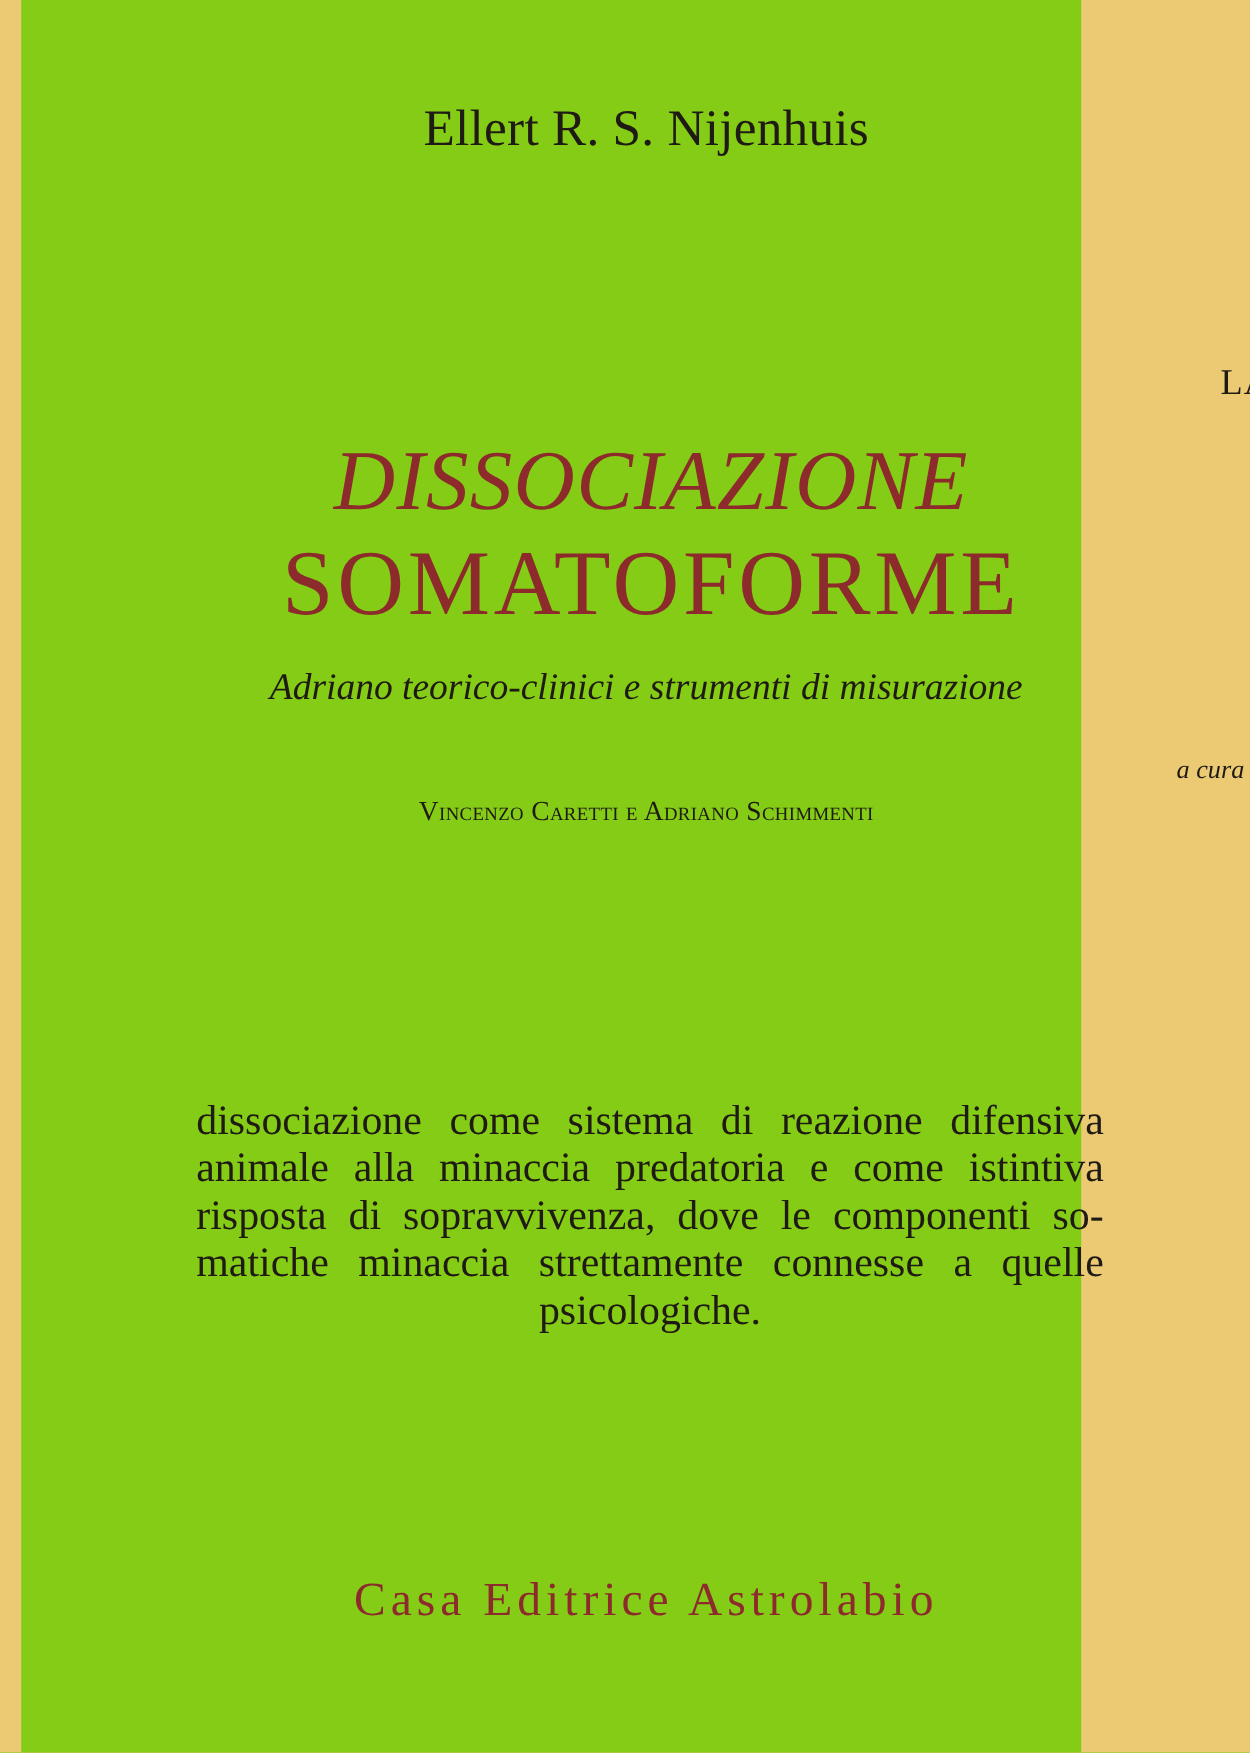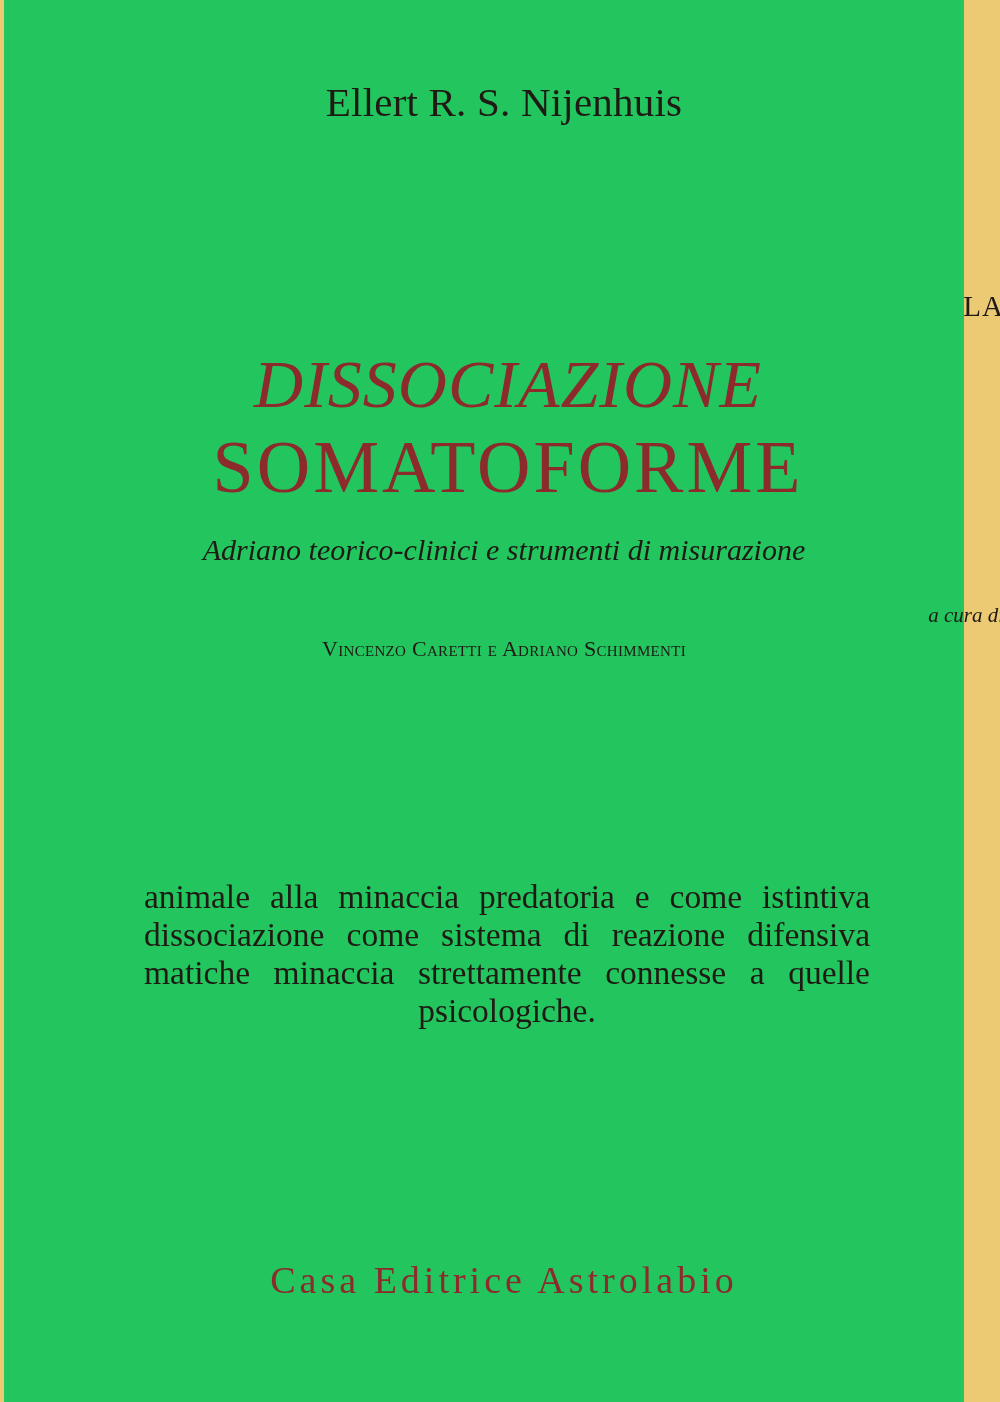--- a/index.html
+++ b/index.html
@@ -8,24 +8,24 @@
     }
     body {
       width: 1000px;
       height: 1402px;
       background: #ecca74;
       overflow: hidden;
       position: relative;
     }
     .cover {
       position: absolute;
-      left: 4px; top: 0;
-      width: 960px;
+      left: 17px; top: 0;
+      width: 848px;
       height: 1402px;
-      background: #22c55e;
+      background: #84cc16;
       font-family: "Liberation Serif", "DejaVu Serif", serif;
       color: #1f1a14;
     }
     .line {
       position: absolute;
       left: 0;
       width: 1000px;
       text-align: center;
       white-space: nowrap;
     }
@@ -112,20 +112,21 @@
   <div class="line article">LA</div>
   <div class="line title1">DISSOCIAZIONE</div>
   <div class="line title2">SOMATOFORME</div>
 
   <div class="line subtitle">Adriano teorico-clinici e strumenti di misurazione</div>
 
   <div class="line curator-label">a cura di</div>
   <div class="line curators">Vincenzo Caretti e Adriano Schimmenti</div>
 
   <div class="blurb">
+    <span class="bl">dissociazione come sistema di reazione difensiva</span>
     <span class="bl">animale alla minaccia predatoria e come istintiva</span>
-    <span class="bl">dissociazione come sistema di reazione difensiva</span>
+    <span class="bl">risposta di sopravvivenza, dove le componenti so-</span>
     <span class="bl">matiche minaccia strettamente connesse a quelle</span>
     <span class="bl last">psicologiche.</span>
   </div>
 
   <div class="line publisher">Casa Editrice Astrolabio</div>
 </div>
 
 </body></html>

